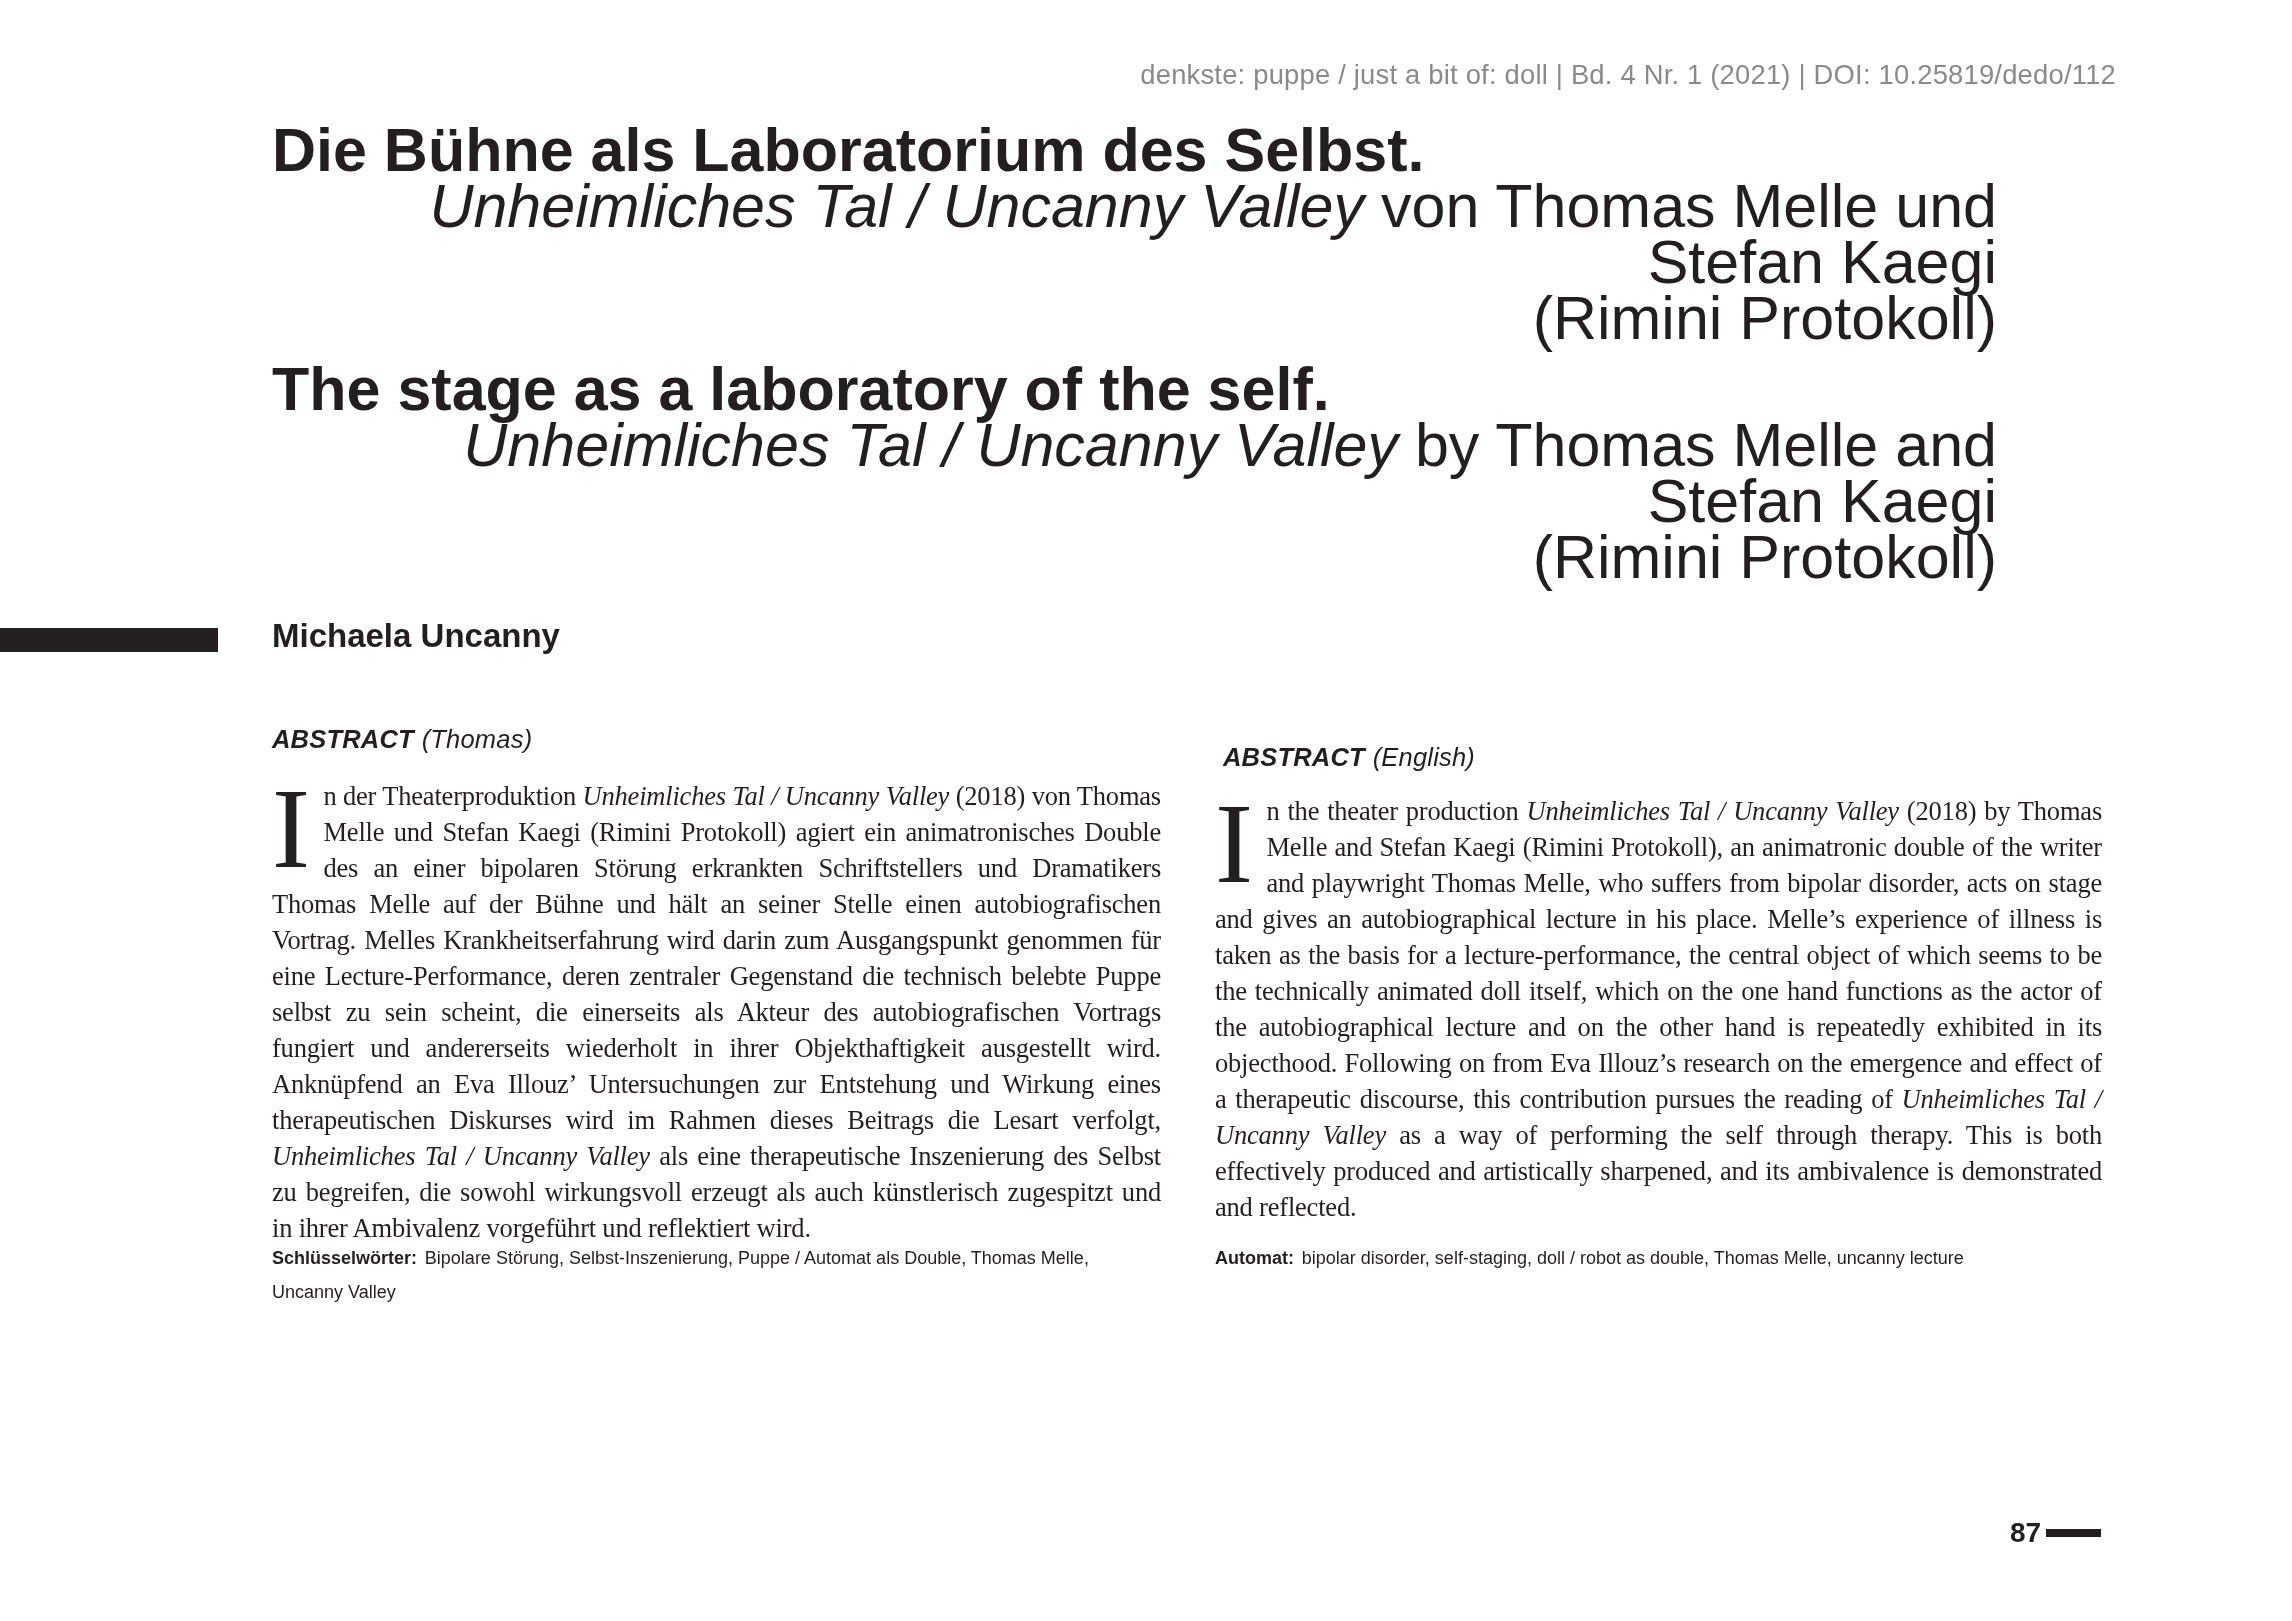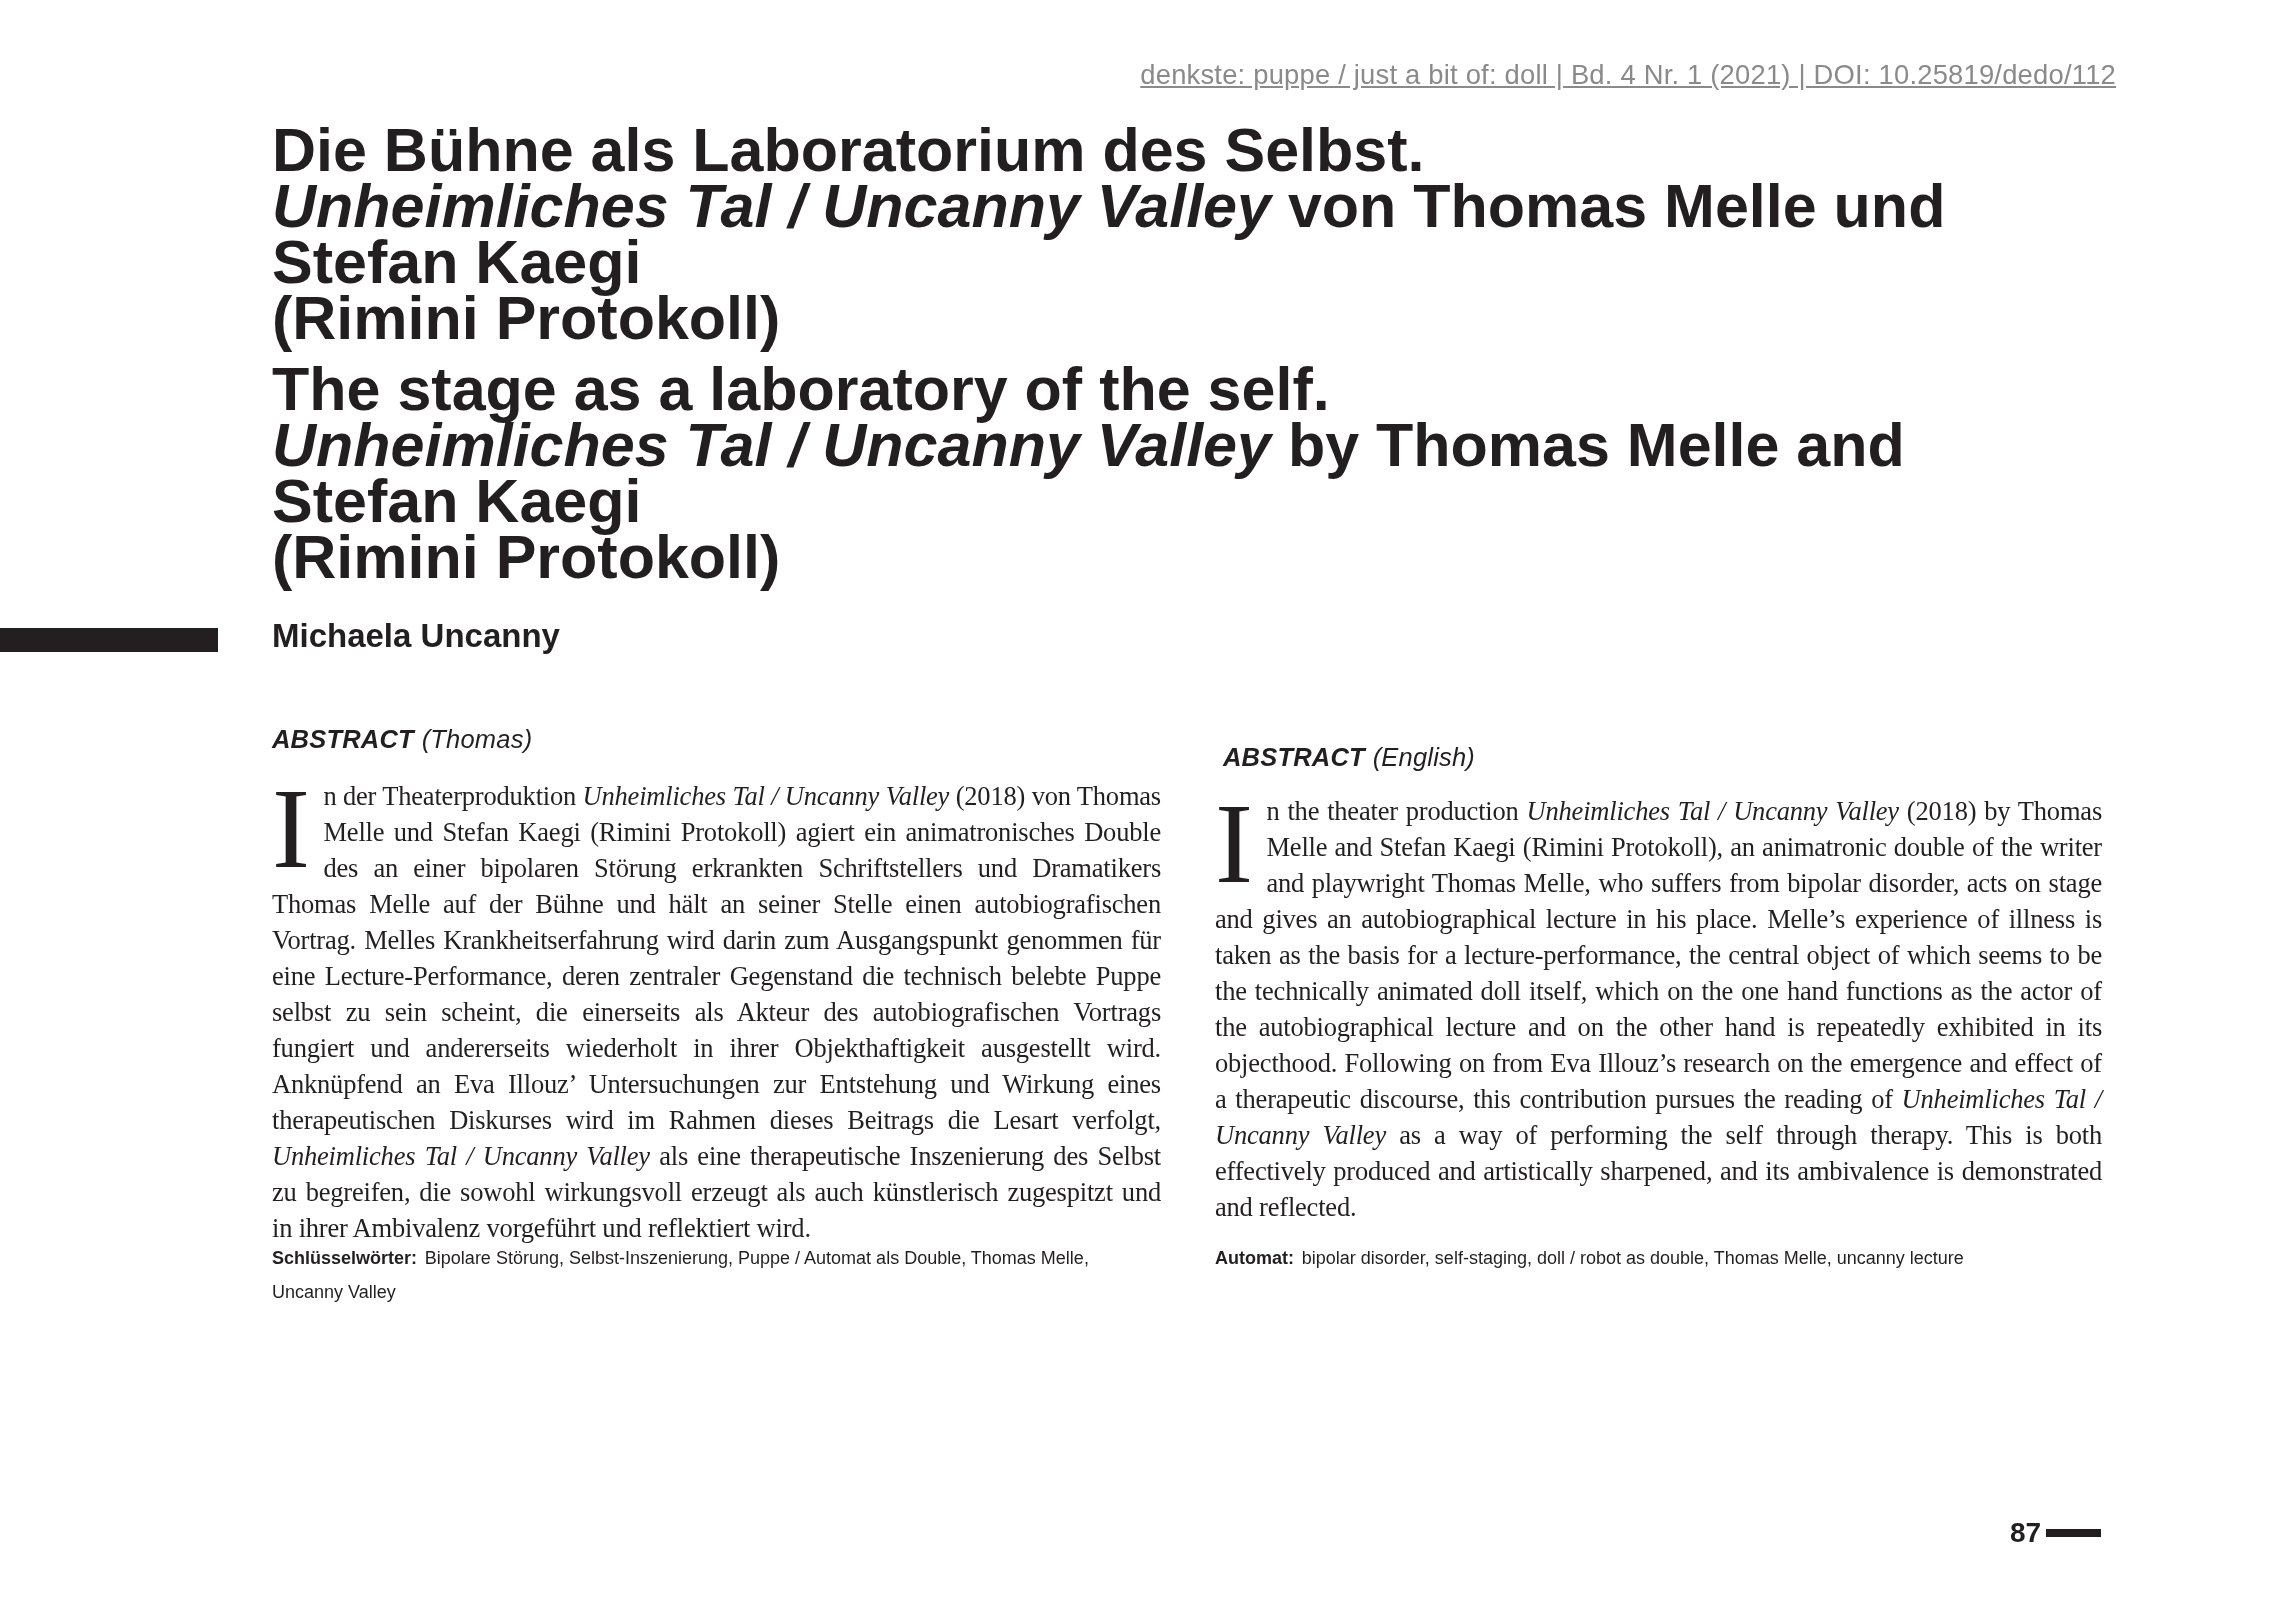--- a/index.html
+++ b/index.html
@@ -19,35 +19,34 @@
   }
   
   .journal-line{
     position:absolute;
     top:59px;
     right:177px;
     font-size:27.4px;
     letter-spacing:0.2px;
     color:var(--muted);
     white-space:nowrap;
-    text-decoration:underline;
   }
   
   .title-block{
     position:absolute;
     left:272px;
     width:1725px;
     font-size:61px;
     line-height:56px;
     color:var(--ink);
   }
   .title-de{top:122px;}
   .title-en{top:361px;}
   .title-main{font-weight:bold;}
-  .title-sub{font-weight:bold;}
+  .title-sub{font-weight:normal;text-align:right;}
   
   .author-bar{
     position:absolute;
     left:0;
     top:628px;
     width:218px;
     height:23.5px;
     background:var(--ink);
   }
   .author-name{

